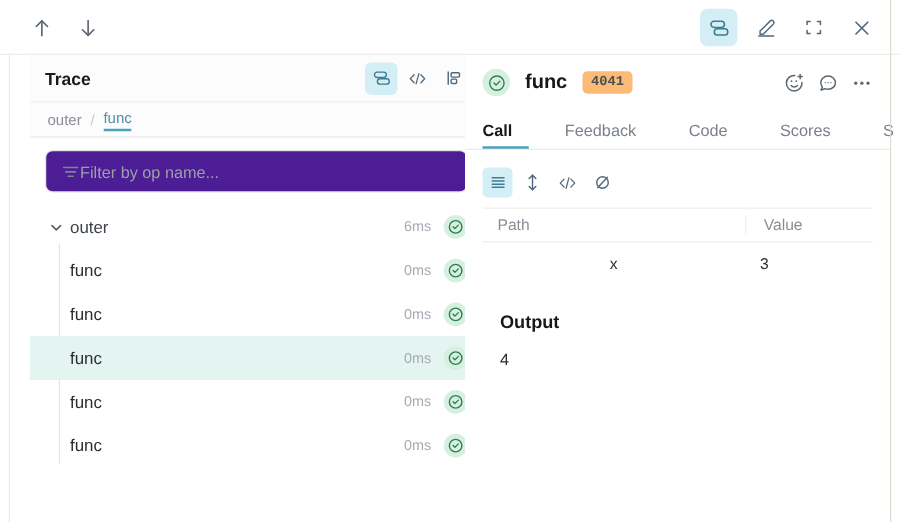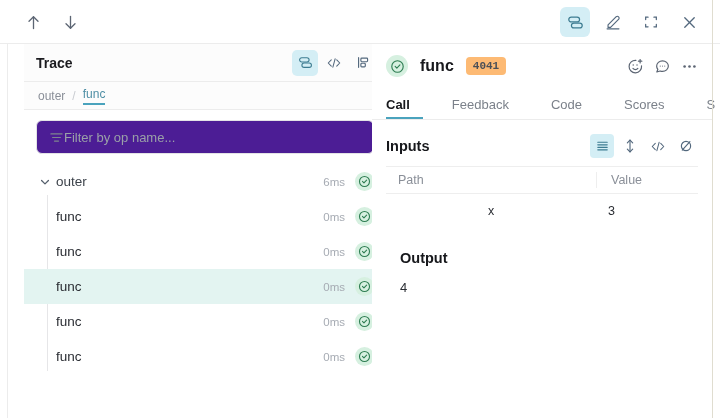--- a/index.html
+++ b/index.html
@@ -353,21 +353,20 @@
 
     <div class="tabs">
       <span class="tab active">Call</span>
       <span class="tab">Feedback</span>
       <span class="tab">Code</span>
       <span class="tab">Scores</span>
       <span class="tab">S</span>
     </div>
 
     <div class="section-head">
-      <span class="section-title">Inputs</span>
       <span class="section-icons">
         <span class="icon-btn active">
           <svg width="15" height="14" viewBox="0 0 16 14" fill="none" stroke="currentColor" stroke-width="1.3" stroke-linecap="round">
               <path d="M3 3h10"></path>
               <path d="M3 5.7h10"></path>
               <path d="M3 8.4h10"></path>
               <path d="M3 11.1h10"></path>
             </svg>
         </span>
         <span class="icon-btn">

